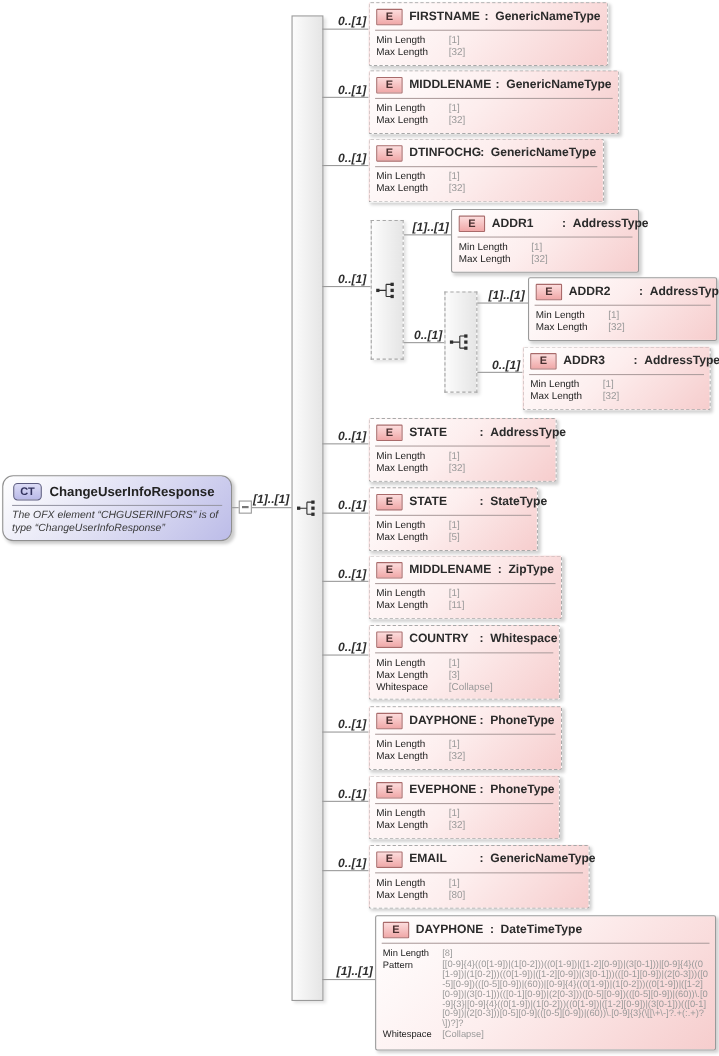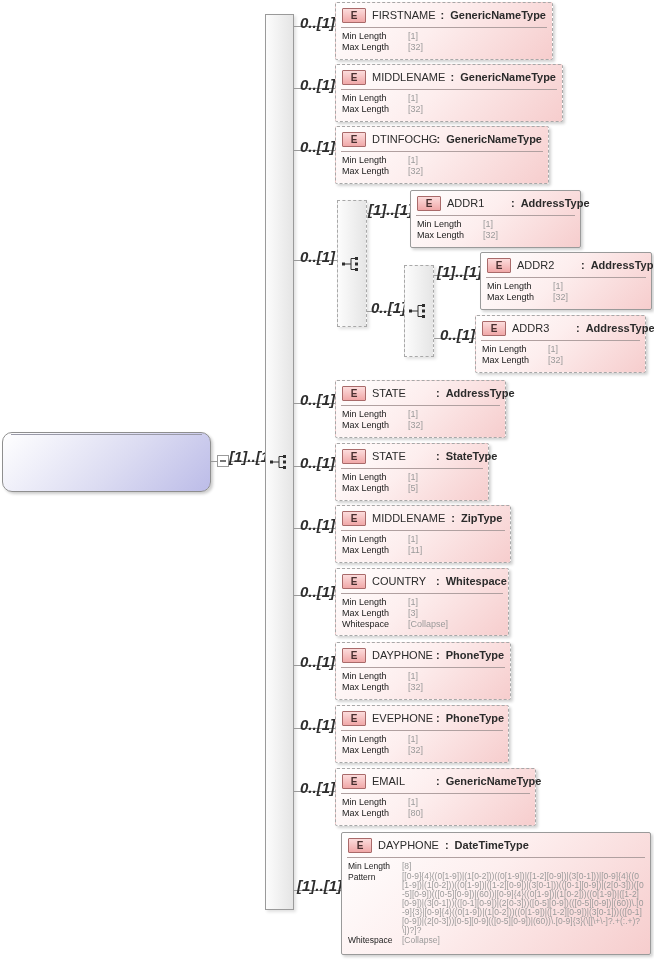--- a/index.html
+++ b/index.html
@@ -7,21 +7,21 @@
 
   
   .node{position:absolute;border:1px solid #9a9a9a;border-radius:2px;
         background:linear-gradient(135deg,#ffffff 0%,#fdeeee 45%,#f6cdcd 100%);
         box-shadow:2px 2px 3px rgba(0,0,0,.18);box-sizing:border-box;}
   .node.dashed{border:1px dashed #a8a8a8;}
   .hdr{display:flex;align-items:center;gap:6px;padding:4px 6px 2px 6px;height:16px;}
   .ebadge{display:inline-flex;align-items:center;justify-content:center;width:22px;height:13px;
           font-size:10px;font-weight:bold;color:#4a3030;border:1px solid #a96a6a;border-radius:1px;
           background:linear-gradient(180deg,#fcdcdc,#f0a8a8);flex:0 0 auto;}
-  .ename{font-size:11px;font-weight:normal;color:#2b2b2b;min-width:58px;white-space:nowrap;}
+  .ename{font-size:11px;font-weight:bold;color:#2b2b2b;min-width:58px;white-space:nowrap;}
   .esep{font-size:11px;font-weight:bold;color:#2b2b2b;}
   .etype{font-size:11px;font-weight:bold;color:#2b2b2b;white-space:nowrap;}
   .sep-line{border-top:1px solid #b0a0a0;margin:2px 5px 0 5px;}
   .facets{padding:3px 6px 3px 6px;}
   .facet{display:flex;align-items:flex-start;line-height:11px;}
   .fl{font-size:9px;color:#1c1c1c;width:66px;flex:0 0 auto;}
   .fv{font-size:9px;color:#9a9a9a;}
   .facets.tiny .fl{width:54px;font-size:8.5px;}
   .facets.tiny .fv{font-size:8.5px;}
   .fv.wrap{font-size:7.4px;line-height:9px;word-break:break-all;width:246px;}
@@ -39,33 +39,38 @@
   .ct-note{padding:3px 8px;font-style:italic;font-size:9.5px;line-height:1.3;color:#3a3a3a;}
 
   
   .gbar{position:absolute;border:1px solid #9a9a9a;background:linear-gradient(90deg,#fcfcfc,#e5e5e5);
         box-shadow:2px 2px 3px rgba(0,0,0,.12);box-sizing:border-box;
         display:flex;align-items:center;justify-content:flex-start;padding-left:3px;}
   .gbar.dashed{border:1px dashed #a8a8a8;}
 
   
   .hline{position:absolute;height:1px;background:#9a9a9a;}
-  .card{position:absolute;font-size:15px;font-weight:bold;font-style:italic;color:#2e2e2e;
+  .card{position:absolute;font-size:11px;font-weight:bold;font-style:italic;color:#2e2e2e;
         text-align:right;white-space:nowrap;}
   .toggle{position:absolute;left:217px;top:455px;width:12px;height:12px;border:1px solid #9a9a9a;
           background:#fff;box-sizing:border-box;}
   .toggle::after{content:"";position:absolute;left:2px;right:2px;top:4px;height:2px;background:#777;}
 </style>
 </head>
 <body>
 
 <div class="canvas">
 
   <div class="ct-box">
+    <div class="ct-hdr">
+      <span class="ct-badge">CT</span>
+      <span class="ct-title">ChangeUserInfoResponse</span>
+    </div>
     <div class="ct-sep"></div>
+    <div class="ct-note">The OFX element “CHGUSERINFORS” is of type “ChangeUserInfoResponse”</div>
   </div>
 
   <div class="hline" style="left:211px;top:461px;width:54px;"></div>
   <div class="toggle"></div>
   <div class="card" style="left:229px;top:448px;width:34px;">[1]..[1]</div>
 
   <div class="gbar" style="left:265px;top:14px;width:29px;height:896px;">
     <svg width="22" height="16" viewBox="0 0 22 16">
         <rect x="1" y="6.5" width="3" height="3" fill="#2e2e2e"></rect>
         <line x1="2.5" y1="8" x2="10" y2="8" stroke="#2e2e2e"></line>

